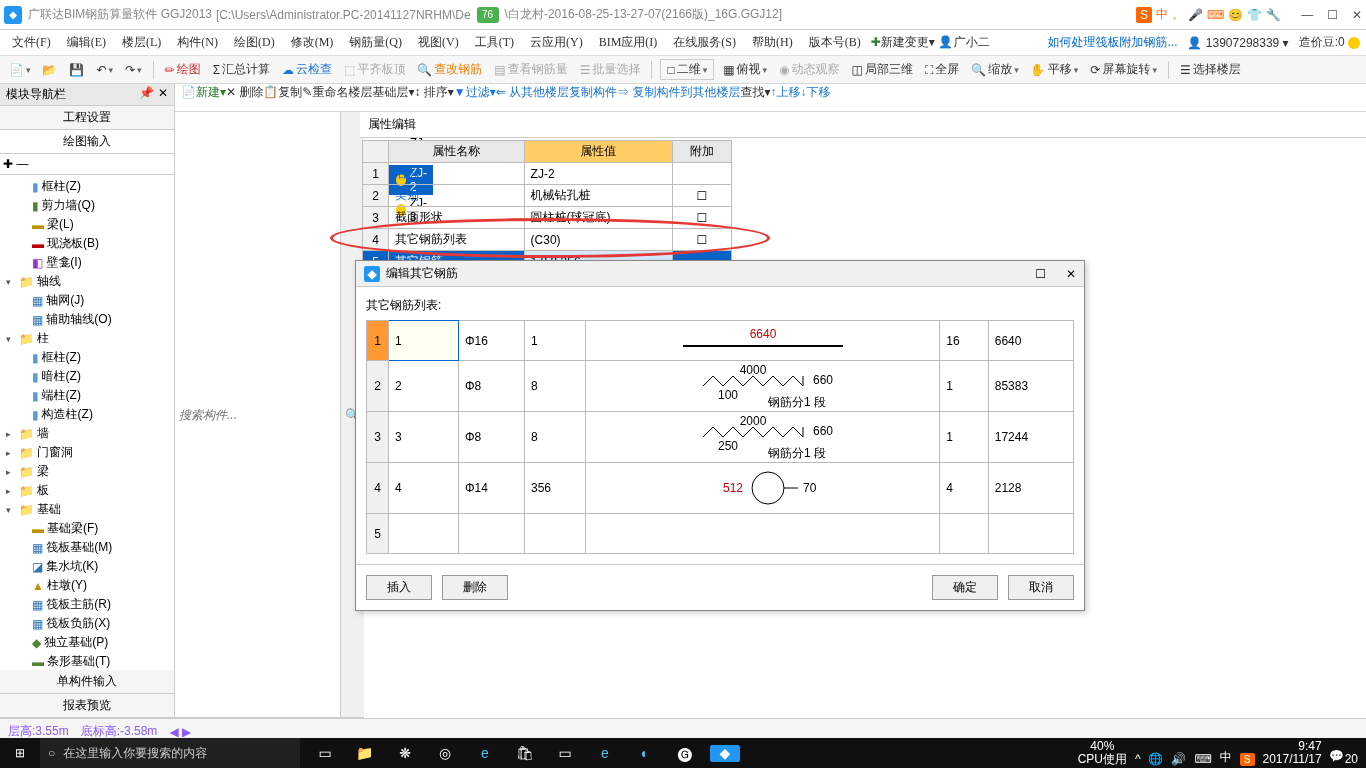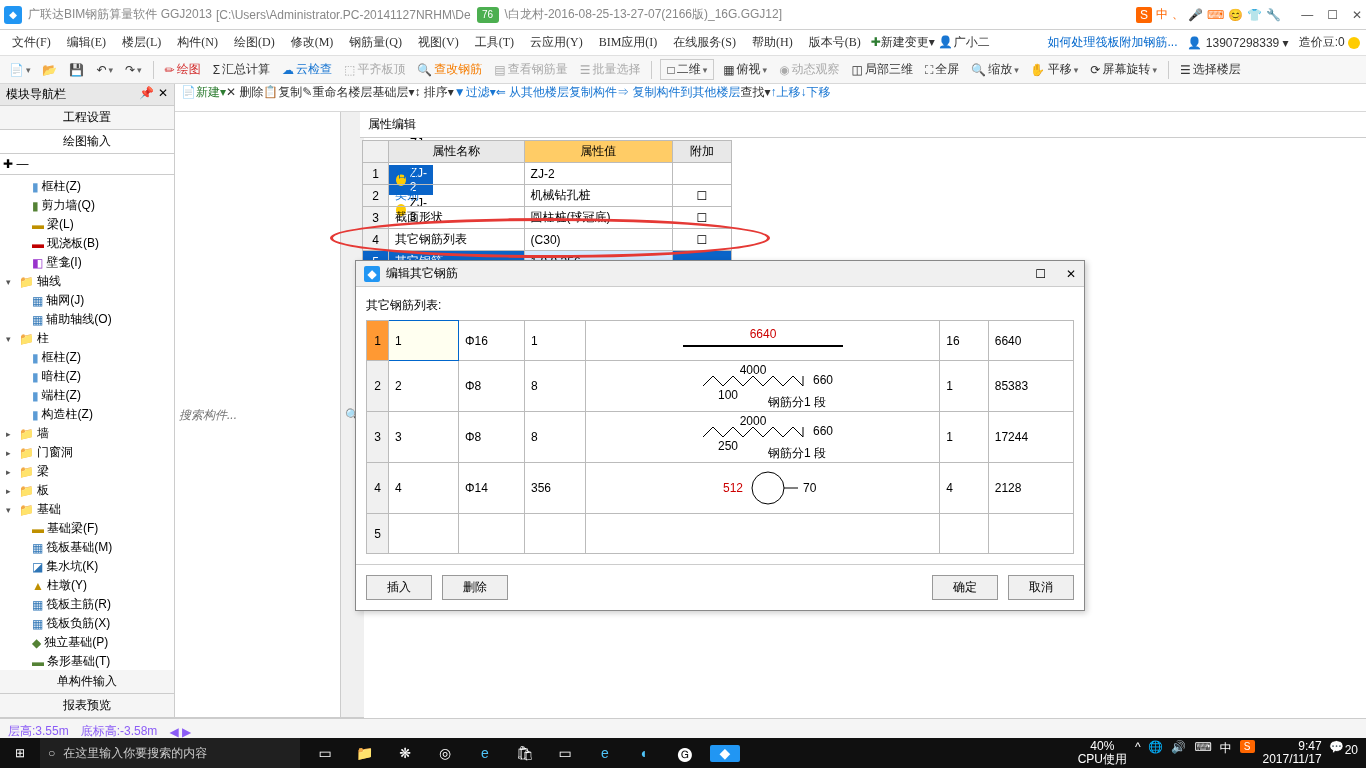--- a/index.html
+++ b/index.html
@@ -80,21 +80,21 @@
 
 .statusbar { height: 26px; border-top: 1px solid #ccc; display: flex; align-items: center; padding: 0 8px; gap: 12px; background: #f5f5f5; color: #8b5cf6; }
 .hint-bar { height: 22px; border-top: 1px solid #ccc; padding: 2px 8px; color: #333; display: flex; align-items: center; }
 .fps { margin-left: auto; }
 
 .taskbar { position: absolute; bottom: 0; left: 0; right: 0; height: 30px; background: #101010; display: flex; align-items: center; color: #fff; }
 .taskbar .start { width: 40px; text-align: center; }
 .taskbar .search { display: flex; align-items: center; background: #202020; padding: 0 8px; height: 30px; width: 260px; color: #ccc; gap: 8px; }
 .taskbar .tb-icons { display: flex; gap: 10px; padding: 0 10px; }
 .taskbar .tb-ico { width: 30px; text-align: center; font-size: 14px; }
-.taskbar .tray { margin-left: auto; display: flex; align-items: flex-start; gap: 8px; padding: 0 8px; font-size: 11px; }
+.taskbar .tray { margin-left: auto; display: flex; align-items: flex-end; gap: 8px; padding: 0 8px; font-size: 11px; }
 .taskbar .clock { text-align: right; line-height: 1.1; }
 .ime-badge { background: #ff6600; padding: 1px 4px; border-radius: 2px; font-size: 10px; }
 </style>
 </head>
 <body>
 
 <div class="titlebar">
   <span class="app-icon">◆</span>
   <span class="title">广联达BIM钢筋算量软件 GGJ2013</span>
   <span style="margin-left:4px">[C:\Users\Administrator.PC-20141127NRHM\De</span>

